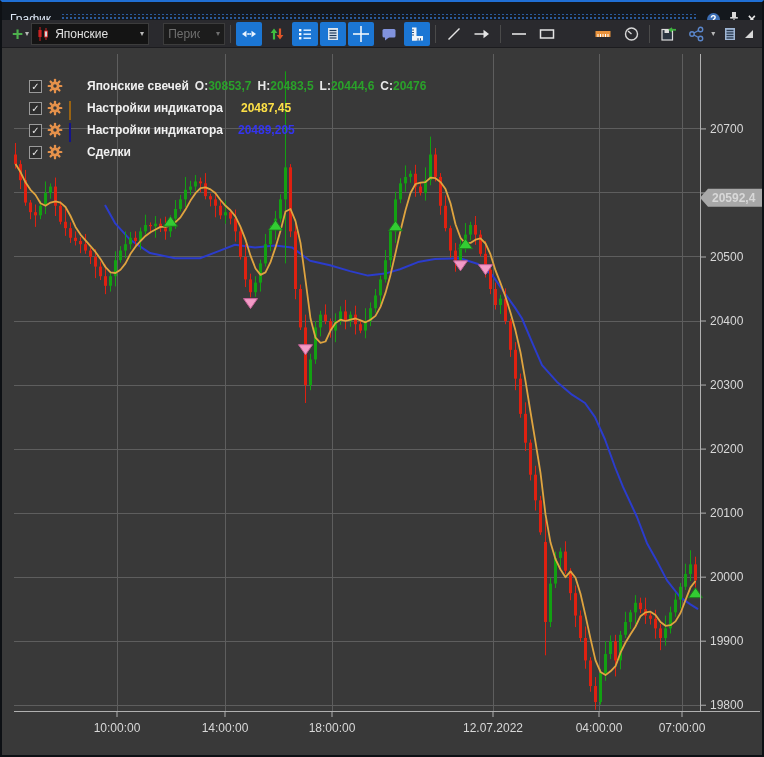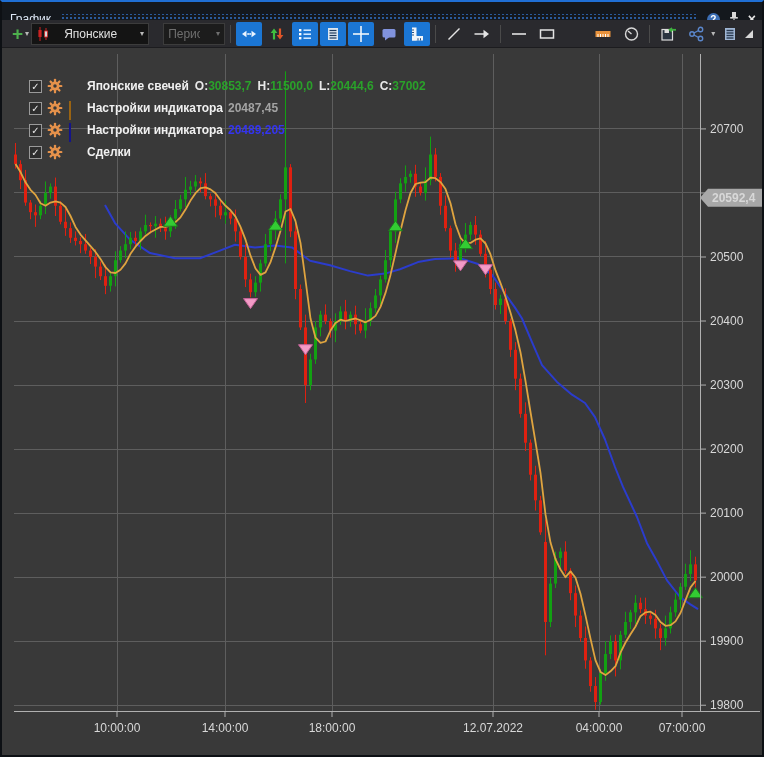--- a/index.html
+++ b/index.html
@@ -29,21 +29,21 @@
     background-image:radial-gradient(#6a6a6a 1px, transparent 1.1px);
     background-size:3px 3px;}
   .tb{width:26px;height:24px;display:flex;align-items:center;justify-content:center;
     border-radius:2px;flex:none;}
   .tb.on{background:#1b76d4;}
   .tb-sep{width:1px;height:18px;background:#4a4a4a;margin:0 3px;flex:none;}
   .plus-btn{width:34px;height:24px;display:flex;align-items:center;justify-content:center;gap:2px;}
   .plus-glyph{color:#4db04d;font-size:19px;font-weight:bold;line-height:20px;}
   .chev{color:#b8b8b8;font-size:8px;}
   .combo{height:22px;background:#141414;border:1px solid #3c3c3c;display:flex;
-    align-items:center;padding:0 4px;color:#e0e0e0;font-size:12px;gap:14px;flex:none;}
+    align-items:center;padding:0 4px;color:#e0e0e0;font-size:12px;gap:5px;flex:none;}
   .combo .combo-label{white-space:nowrap;overflow:hidden;}
   .combo.c1{width:118px;}
   .combo.c1 .combo-label{flex:1;}
   .combo.c2{width:62px;background:#1c1c1c;color:#6f6f6f;margin-left:12px;}
   .combo.c2 .combo-label{width:32px;}
   .combo.c2 .chev{color:#6f6f6f;margin-left:auto;}
   .aa-label{color:#e8e8e8;font-size:11px;font-weight:bold;border-right:1px solid #cfcfcf;padding-right:2px;margin-top:47px;}
   .overflow-tri{margin-left:auto;margin-right:6px;width:0;height:0;
     border-left:8px solid transparent;border-bottom:8px solid #d8d8d8;}
   
@@ -54,22 +54,22 @@
   .legend{position:absolute;left:27px;top:27px;}
   .lg-row{display:flex;align-items:center;height:22px;}
   .lg-check{width:13px;height:13px;background:#2e2e2e;border:1px solid #9a9a9a;
     color:#e8e8e8;font-size:10px;line-height:11px;text-align:center;flex:none;}
   .lg-gear{width:16px;height:16px;margin-left:5px;flex:none;}
   .lg-swslot{width:14px;height:12px;margin-left:6px;flex:none;}
   .lg-swatch{width:11px;height:11px;border:1px solid rgba(0,0,0,.4);}
   .lg-text{margin-left:4px;color:#f0f0f0;font-size:12px;font-weight:bold;white-space:nowrap;}
   .lg-text .k{color:#e8e8e8;margin-left:6px;}
   .lg-text .vg{color:#2aa12a;}
-  .v-orange{color:#a3a3a3;margin-left:5px;}
-  .v-blue{color:#3434f0;margin-left:5px;}
+  .v-orange{color:#fde047;margin-left:18px;}
+  .v-blue{color:#3434f0;margin-left:15px;}
 </style>
 </head>
 <body>
 
 <div class="window">
 
   <div class="titlebar">
     <span class="title-text">График</span>
     <span class="title-dots"></span>
     <span class="title-icons">
@@ -637,21 +637,21 @@
                   <rect x="8.6" y="0.8" width="2.8" height="4.4" rx="1.2" transform="rotate(225 10 10)"></rect>
                   <rect x="8.6" y="0.8" width="2.8" height="4.4" rx="1.2" transform="rotate(270 10 10)"></rect>
                   <rect x="8.6" y="0.8" width="2.8" height="4.4" rx="1.2" transform="rotate(315 10 10)"></rect>
                 </g>
               </g>
               <circle cx="10" cy="10" r="2.2" fill="#393939"></circle>
             </svg>
         </span>
         <span class="lg-swslot"></span>
         <span class="lg-text">
-          <span>Японские свечей</span><span class="k">O:</span><span class="vg">30853,7</span><span class="k">H:</span><span class="vg">11500,0</span><span class="k">L:</span><span class="vg">20444,6</span><span class="k">C:</span><span class="vg">37002</span>
+          <span>Японские свечей</span><span class="k">O:</span><span class="vg">30853,7</span><span class="k">H:</span><span class="vg">20483,5</span><span class="k">L:</span><span class="vg">20444,6</span><span class="k">C:</span><span class="vg">20476</span>
         </span>
       </div>
       <div class="lg-row">
         <span class="lg-check">✓</span>
         <span class="lg-gear">
           <svg viewBox="0 0 20 20" width="16" height="16">
               <g fill="#e6924b">
                 <circle cx="10" cy="10" r="5.6"></circle>
                 <g>
                   <rect x="8.6" y="0.8" width="2.8" height="4.4" rx="1.2"></rect>

